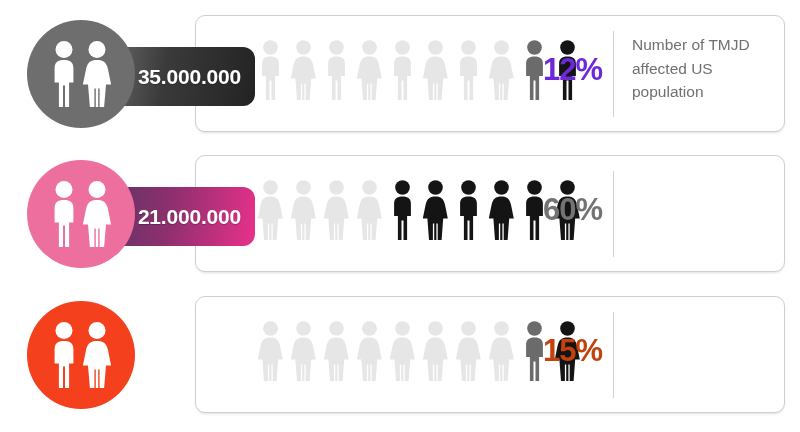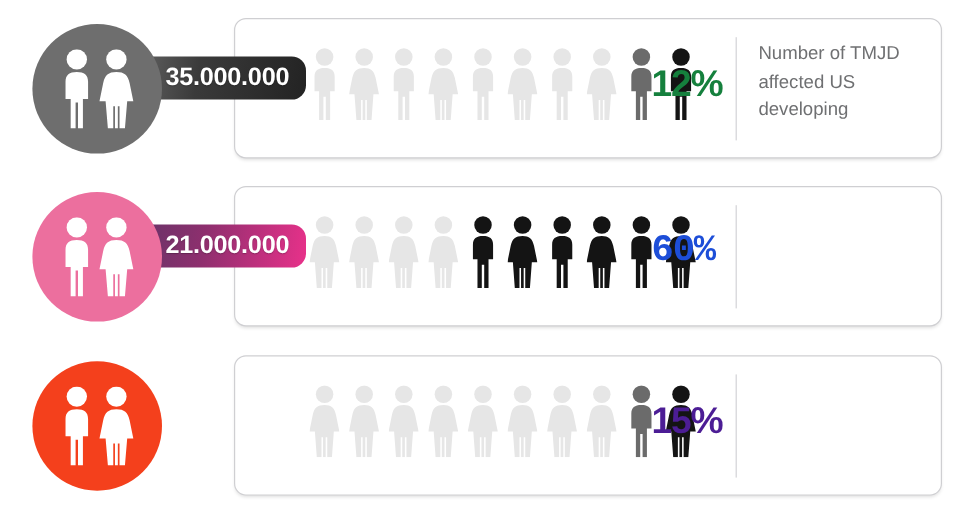--- a/index.html
+++ b/index.html
@@ -59,21 +59,21 @@
     align-items: center;
     justify-content: center;
   }
   .circle svg { display: block; }
 
   
   .pill {
     position: absolute;
     left: 100px;
     top: 47px;
-    height: 36px;
+    height: 59px;
     min-width: 155px;
     border-radius: 12px;
     z-index: 3;
     display: flex;
     align-items: center;
     justify-content: flex-end;
     padding-right: 14px;
     box-sizing: border-box;
     color: #ffffff;
     font-size: 21px;
@@ -180,23 +180,23 @@
         <svg width="25" height="60" viewBox="0 0 25 60">
           <circle cx="12.5" cy="7.5" r="7.3" fill="#6b6b6b"></circle>
           <path d="M12.5 16.6c-5.6 0-8.4 2.1-8.4 7.3V36h3.8v24h3.6V40.6h2V60h3.6V36h3.8V23.9c0-5.2-2.8-7.3-8.4-7.3z" fill="#6b6b6b"></path>
         </svg>
         <svg width="25" height="60" viewBox="0 0 25 60">
           <circle cx="12.5" cy="7.5" r="7.3" fill="#141414"></circle>
           <path d="M12.5 16.6c-5.6 0-8.4 2.1-8.4 7.3V36h3.8v24h3.6V40.6h2V60h3.6V36h3.8V23.9c0-5.2-2.8-7.3-8.4-7.3z" fill="#141414"></path>
         </svg>
       </div>
 
-    <div class="percent" style="color: #15803d;">12%</div>
+    <div class="percent" style="color: #6d28d9;">12%</div>
     <div class="divider"></div>
-    <div class="caption">Number of TMJD affected US developing</div>
+    <div class="caption">Number of TMJD affected US population</div>
 
     <div class="pill pill-1">
       <span>35.000.000</span>
     </div>
 
     <div class="circle" style="background: rgb(110, 110, 110);">
       <svg width="74" height="66" viewBox="0 0 74 66">
         <circle cx="20" cy="8.5" r="8.5" fill="#fff"></circle>
         <path d="M20 19c-6.2 0-9.4 2.4-9.4 8.2v14.4h4.3V66h4.1V44.5h2V66h4.1V41.6h4.3V27.2C29.4 21.4 26.2 19 20 19z" fill="#fff"></path>
         <circle cx="53" cy="8.5" r="8.5" fill="#fff"></circle>
@@ -244,21 +244,21 @@
         <svg width="25" height="60" viewBox="0 0 25 60">
           <circle cx="12.5" cy="7.5" r="7.3" fill="#141414"></circle>
           <path d="M12.5 16.6c-5.6 0-8.4 2.1-8.4 7.3V36h3.8v24h3.6V40.6h2V60h3.6V36h3.8V23.9c0-5.2-2.8-7.3-8.4-7.3z" fill="#141414"></path>
         </svg>
         <svg width="25" height="60" viewBox="0 0 25 60">
           <circle cx="12.5" cy="7.5" r="7.3" fill="#141414"></circle>
           <path d="M12.5 16.6c-5.9 0-8.6 2.3-9.9 8.2L-0.2 38.5h4.6L6 60h3.9V43.4h1.3V60h2.2V43.4h1.3V60h3.9l1.6-21.5h4.6l-2.8-13.7c-1.3-5.9-4-8.2-9.5-8.2z" fill="#141414"></path>
         </svg>
       </div>
 
-    <div class="percent" style="color: #1d4ed8; font-family: Liberation Mono, monospace;">60%</div>
+    <div class="percent" style="color: #737373;">60%</div>
     <div class="divider"></div>
 
     <div class="pill pill-2">
       <span>21.000.000</span>
     </div>
 
     <div class="circle" style="background: rgb(236, 111, 158);">
       <svg width="74" height="66" viewBox="0 0 74 66">
         <circle cx="20" cy="8.5" r="8.5" fill="#fff"></circle>
         <path d="M20 19c-6.2 0-9.4 2.4-9.4 8.2v14.4h4.3V66h4.1V44.5h2V66h4.1V41.6h4.3V27.2C29.4 21.4 26.2 19 20 19z" fill="#fff"></path>
@@ -307,21 +307,21 @@
         <svg width="25" height="60" viewBox="0 0 25 60">
           <circle cx="12.5" cy="7.5" r="7.3" fill="#6b6b6b"></circle>
           <path d="M12.5 16.6c-5.6 0-8.4 2.1-8.4 7.3V36h3.8v24h3.6V40.6h2V60h3.6V36h3.8V23.9c0-5.2-2.8-7.3-8.4-7.3z" fill="#6b6b6b"></path>
         </svg>
         <svg width="25" height="60" viewBox="0 0 25 60">
           <circle cx="12.5" cy="7.5" r="7.3" fill="#141414"></circle>
           <path d="M12.5 16.6c-5.9 0-8.6 2.3-9.9 8.2L-0.2 38.5h4.6L6 60h3.9V43.4h1.3V60h2.2V43.4h1.3V60h3.9l1.6-21.5h4.6l-2.8-13.7c-1.3-5.9-4-8.2-9.5-8.2z" fill="#141414"></path>
         </svg>
       </div>
 
-    <div class="percent" style="color: #4c1d95;">15%</div>
+    <div class="percent" style="color: #c2410c;">15%</div>
     <div class="divider"></div>
 
 
     <div class="circle" style="background: rgb(244, 64, 28);">
       <svg width="74" height="66" viewBox="0 0 74 66">
         <circle cx="20" cy="8.5" r="8.5" fill="#fff"></circle>
         <path d="M20 19c-6.2 0-9.4 2.4-9.4 8.2v14.4h4.3V66h4.1V44.5h2V66h4.1V41.6h4.3V27.2C29.4 21.4 26.2 19 20 19z" fill="#fff"></path>
         <circle cx="53" cy="8.5" r="8.5" fill="#fff"></circle>
         <path d="M53 19c-6.6 0-9.6 2.6-11 9.2l-3.1 15.2h5.1L45.9 66h4.5V47.5h1.4V66h2.4V47.5h1.4V66h4.5l1.9-22.6h5.1l-3.1-15.2C62.6 21.6 59.6 19 53 19z" fill="#fff"></path>
       </svg>

